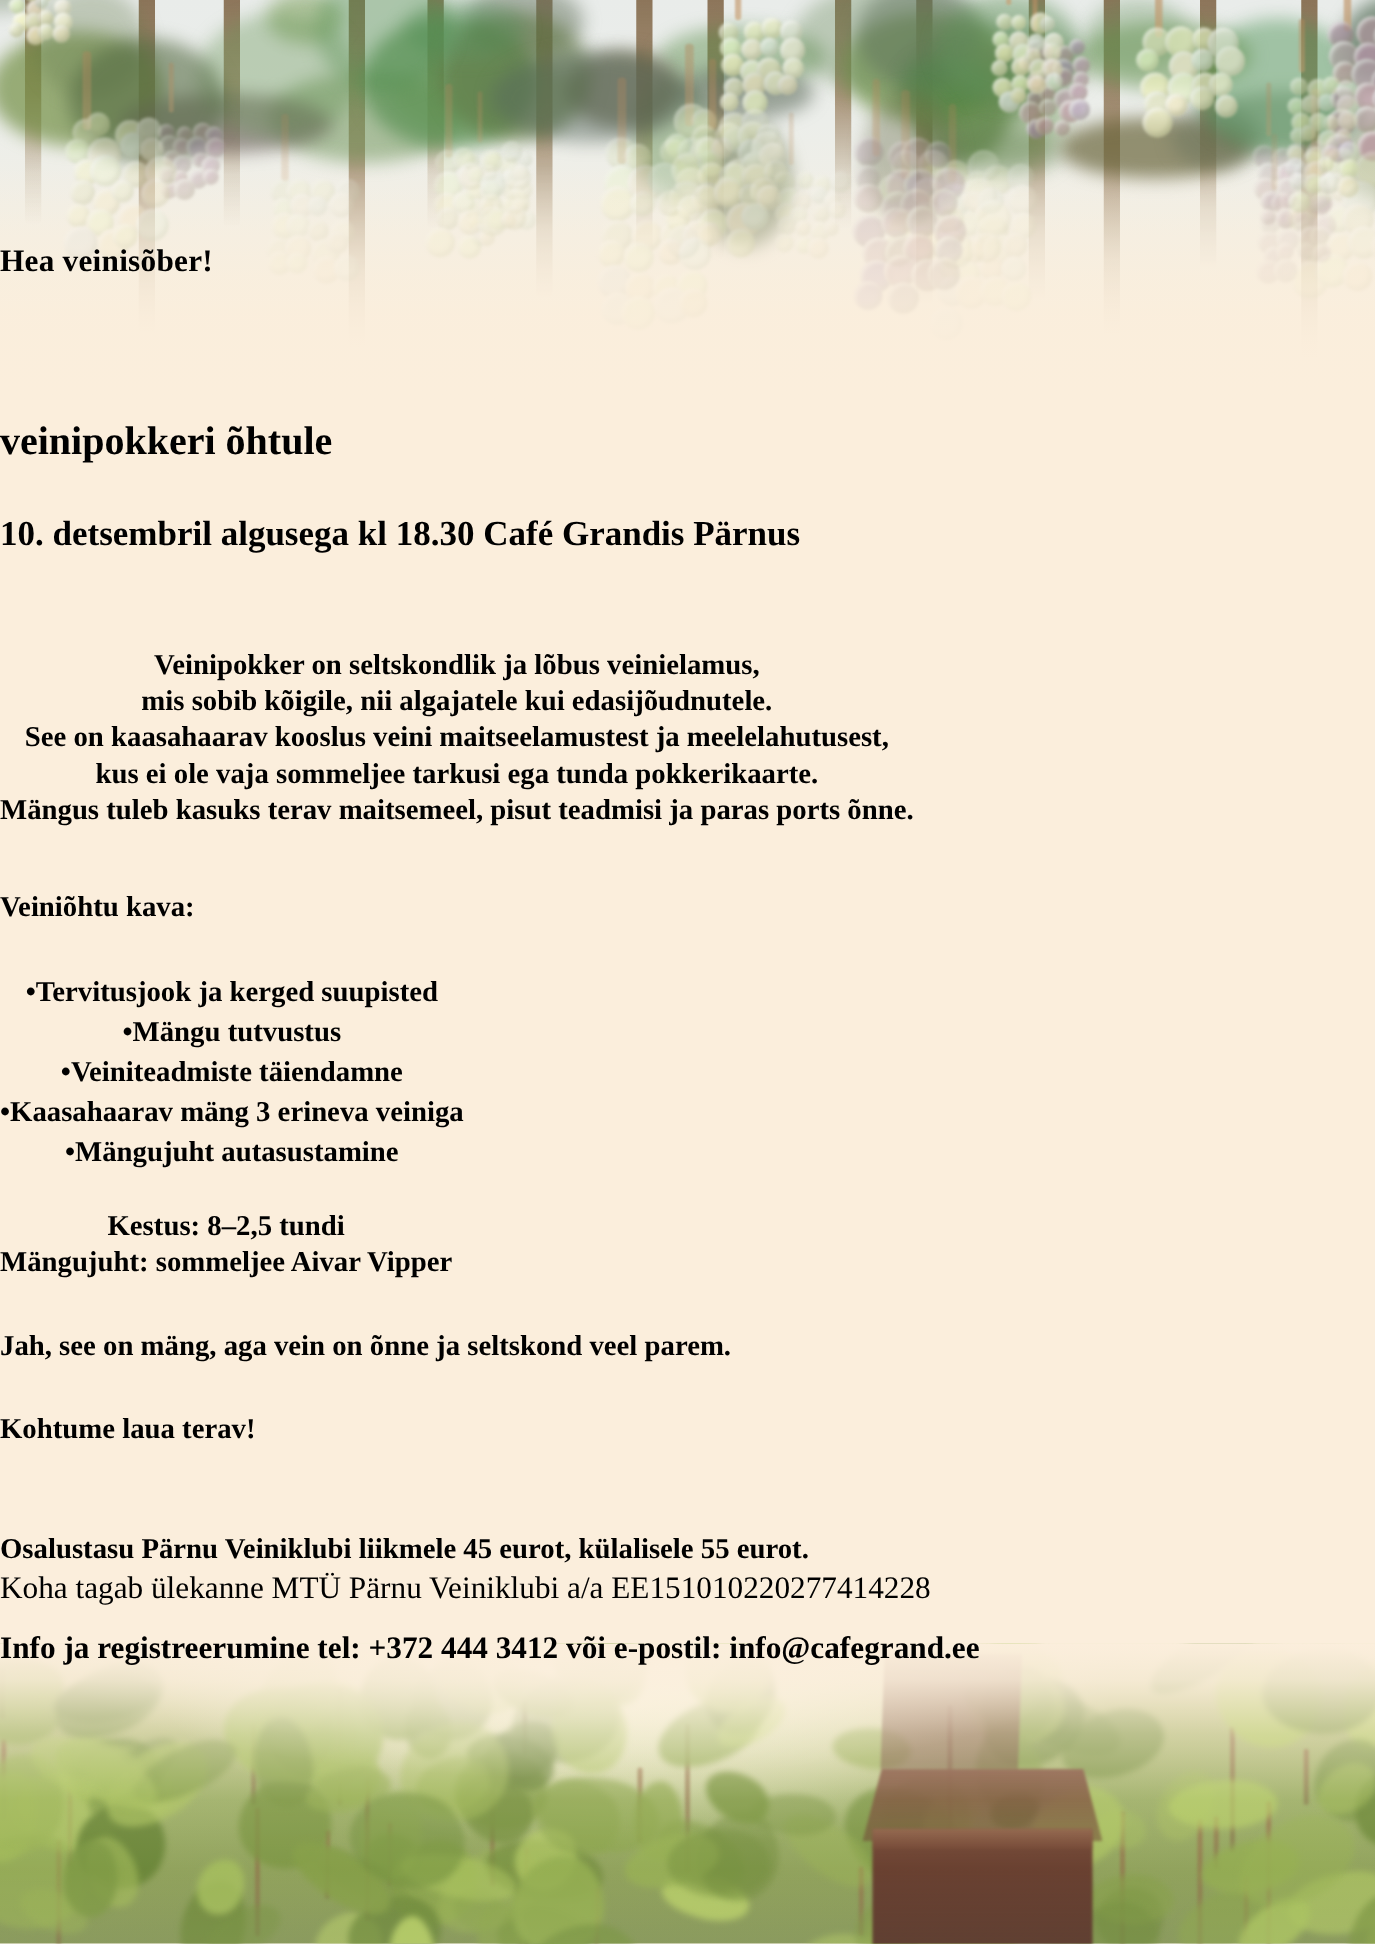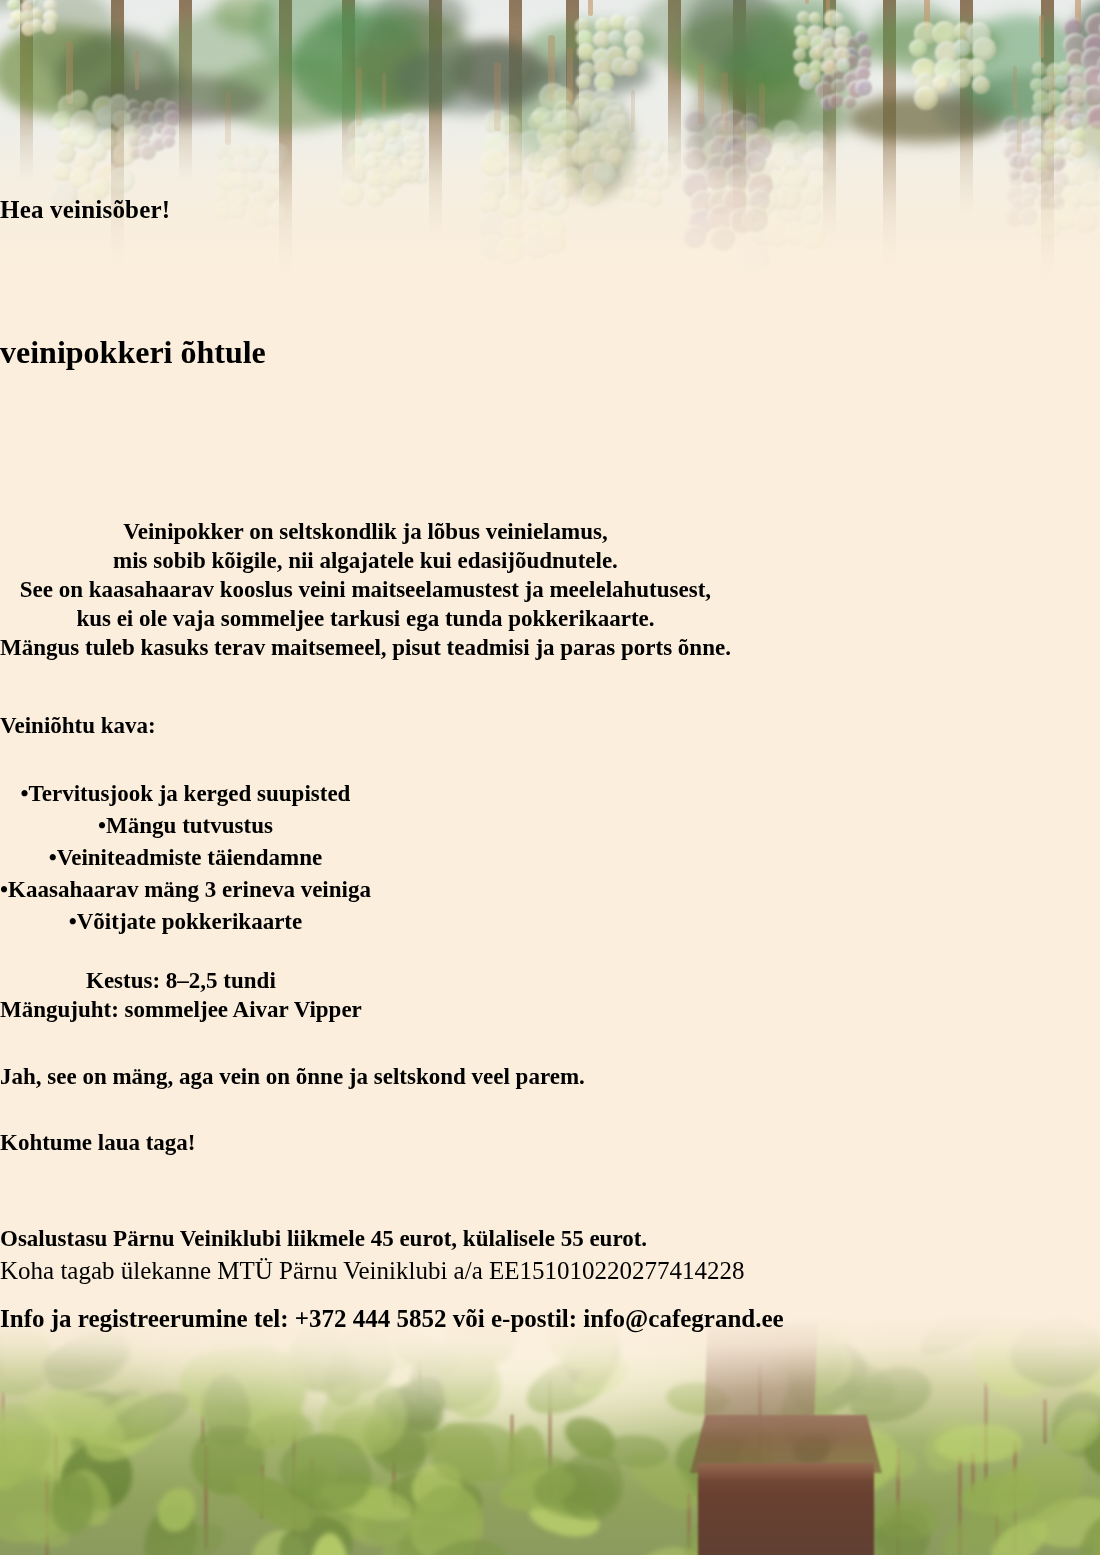--- a/index.html
+++ b/index.html
@@ -944,48 +944,49 @@
     <div class="bottom-fade"></div>
   </div>
 
   <div class="content">
 
     <div class="greeting">Hea veinisõber!</div>
 
 
     <div class="subtitle">veinipokkeri õhtule</div>
 
+    <div class="datetime">10. detsembril algusega kl 18.30 Café Grandis Pärnus</div>
 
     <div class="intro">
       <div class="line">Veinipokker on seltskondlik ja lõbus veinielamus,</div>
       <div class="line">mis sobib kõigile, nii algajatele kui edasijõudnutele.</div>
       <div class="line">See on kaasahaarav kooslus veini maitseelamustest ja meelelahutusest,</div>
       <div class="line">kus ei ole vaja sommeljee tarkusi ega tunda pokkerikaarte.</div>
       <div class="line">Mängus tuleb kasuks terav maitsemeel, pisut teadmisi ja paras ports õnne.</div>
     </div>
 
     <div class="program-heading">Veiniõhtu kava:</div>
 
     <div class="program-list">
       <div class="line">•Tervitusjook ja kerged suupisted</div>
       <div class="line">•Mängu tutvustus</div>
       <div class="line">•Veiniteadmiste täiendamne</div>
       <div class="line">•Kaasahaarav mäng 3 erineva veiniga</div>
-      <div class="line">•Võitjate pokkerikaarte</div>
+      <div class="line">•Mängujuht autasustamine</div>
     </div>
 
     <div class="details">
       <div class="line">Kestus: 8–2,5 tundi</div>
       <div class="line">Mängujuht: sommeljee Aivar Vipper</div>
     </div>
 
     <div class="tagline">Jah, see on mäng, aga vein on õnne ja seltskond veel parem.</div>
 
-    <div class="closing">Kohtume laua taga!</div>
+    <div class="closing">Kohtume laua terav!</div>
 
     <div class="fee">Osalustasu Pärnu Veiniklubi liikmele 45 eurot, külalisele 55 eurot.</div>
 
     <div class="bank">Koha tagab ülekanne MTÜ Pärnu Veiniklubi a/a EE151010220277414228</div>
 
-    <div class="contact">Info ja registreerumine tel: +372 444 5852 või e-postil: info@cafegrand.ee</div>
+    <div class="contact">Info ja registreerumine tel: +372 444 3412 või e-postil: info@cafegrand.ee</div>
 
   </div>
 </div>
 
 </body></html>

